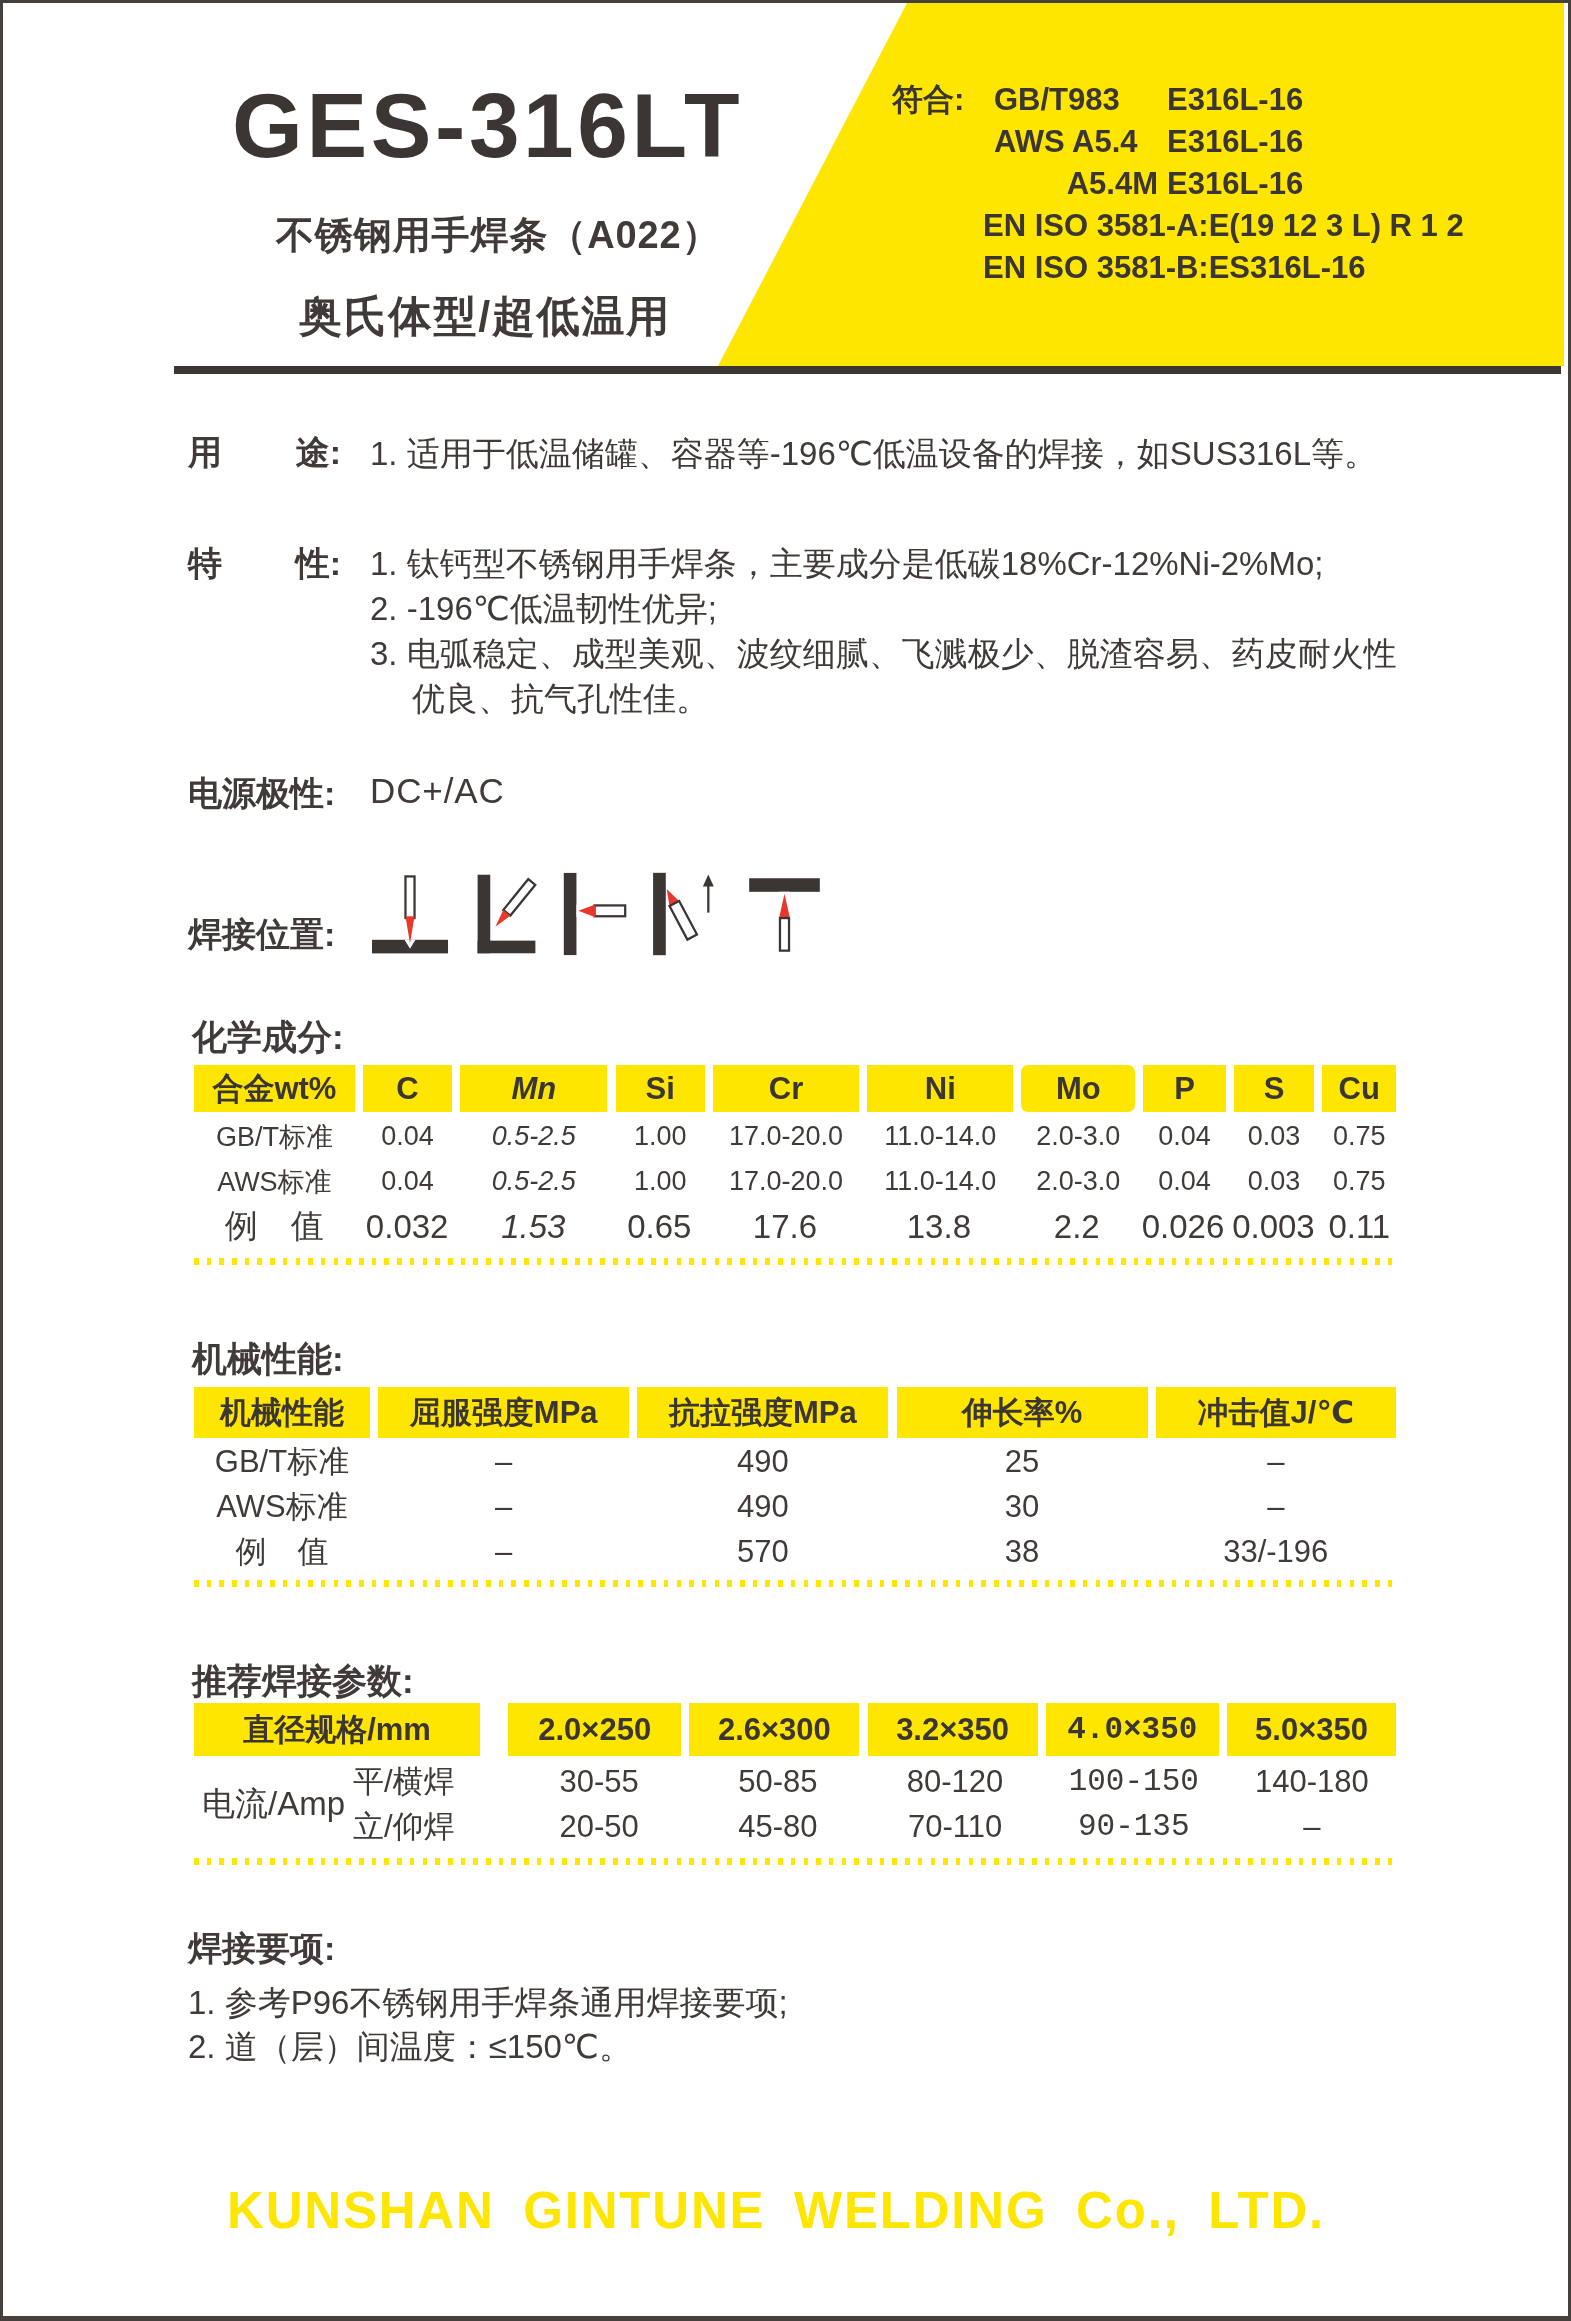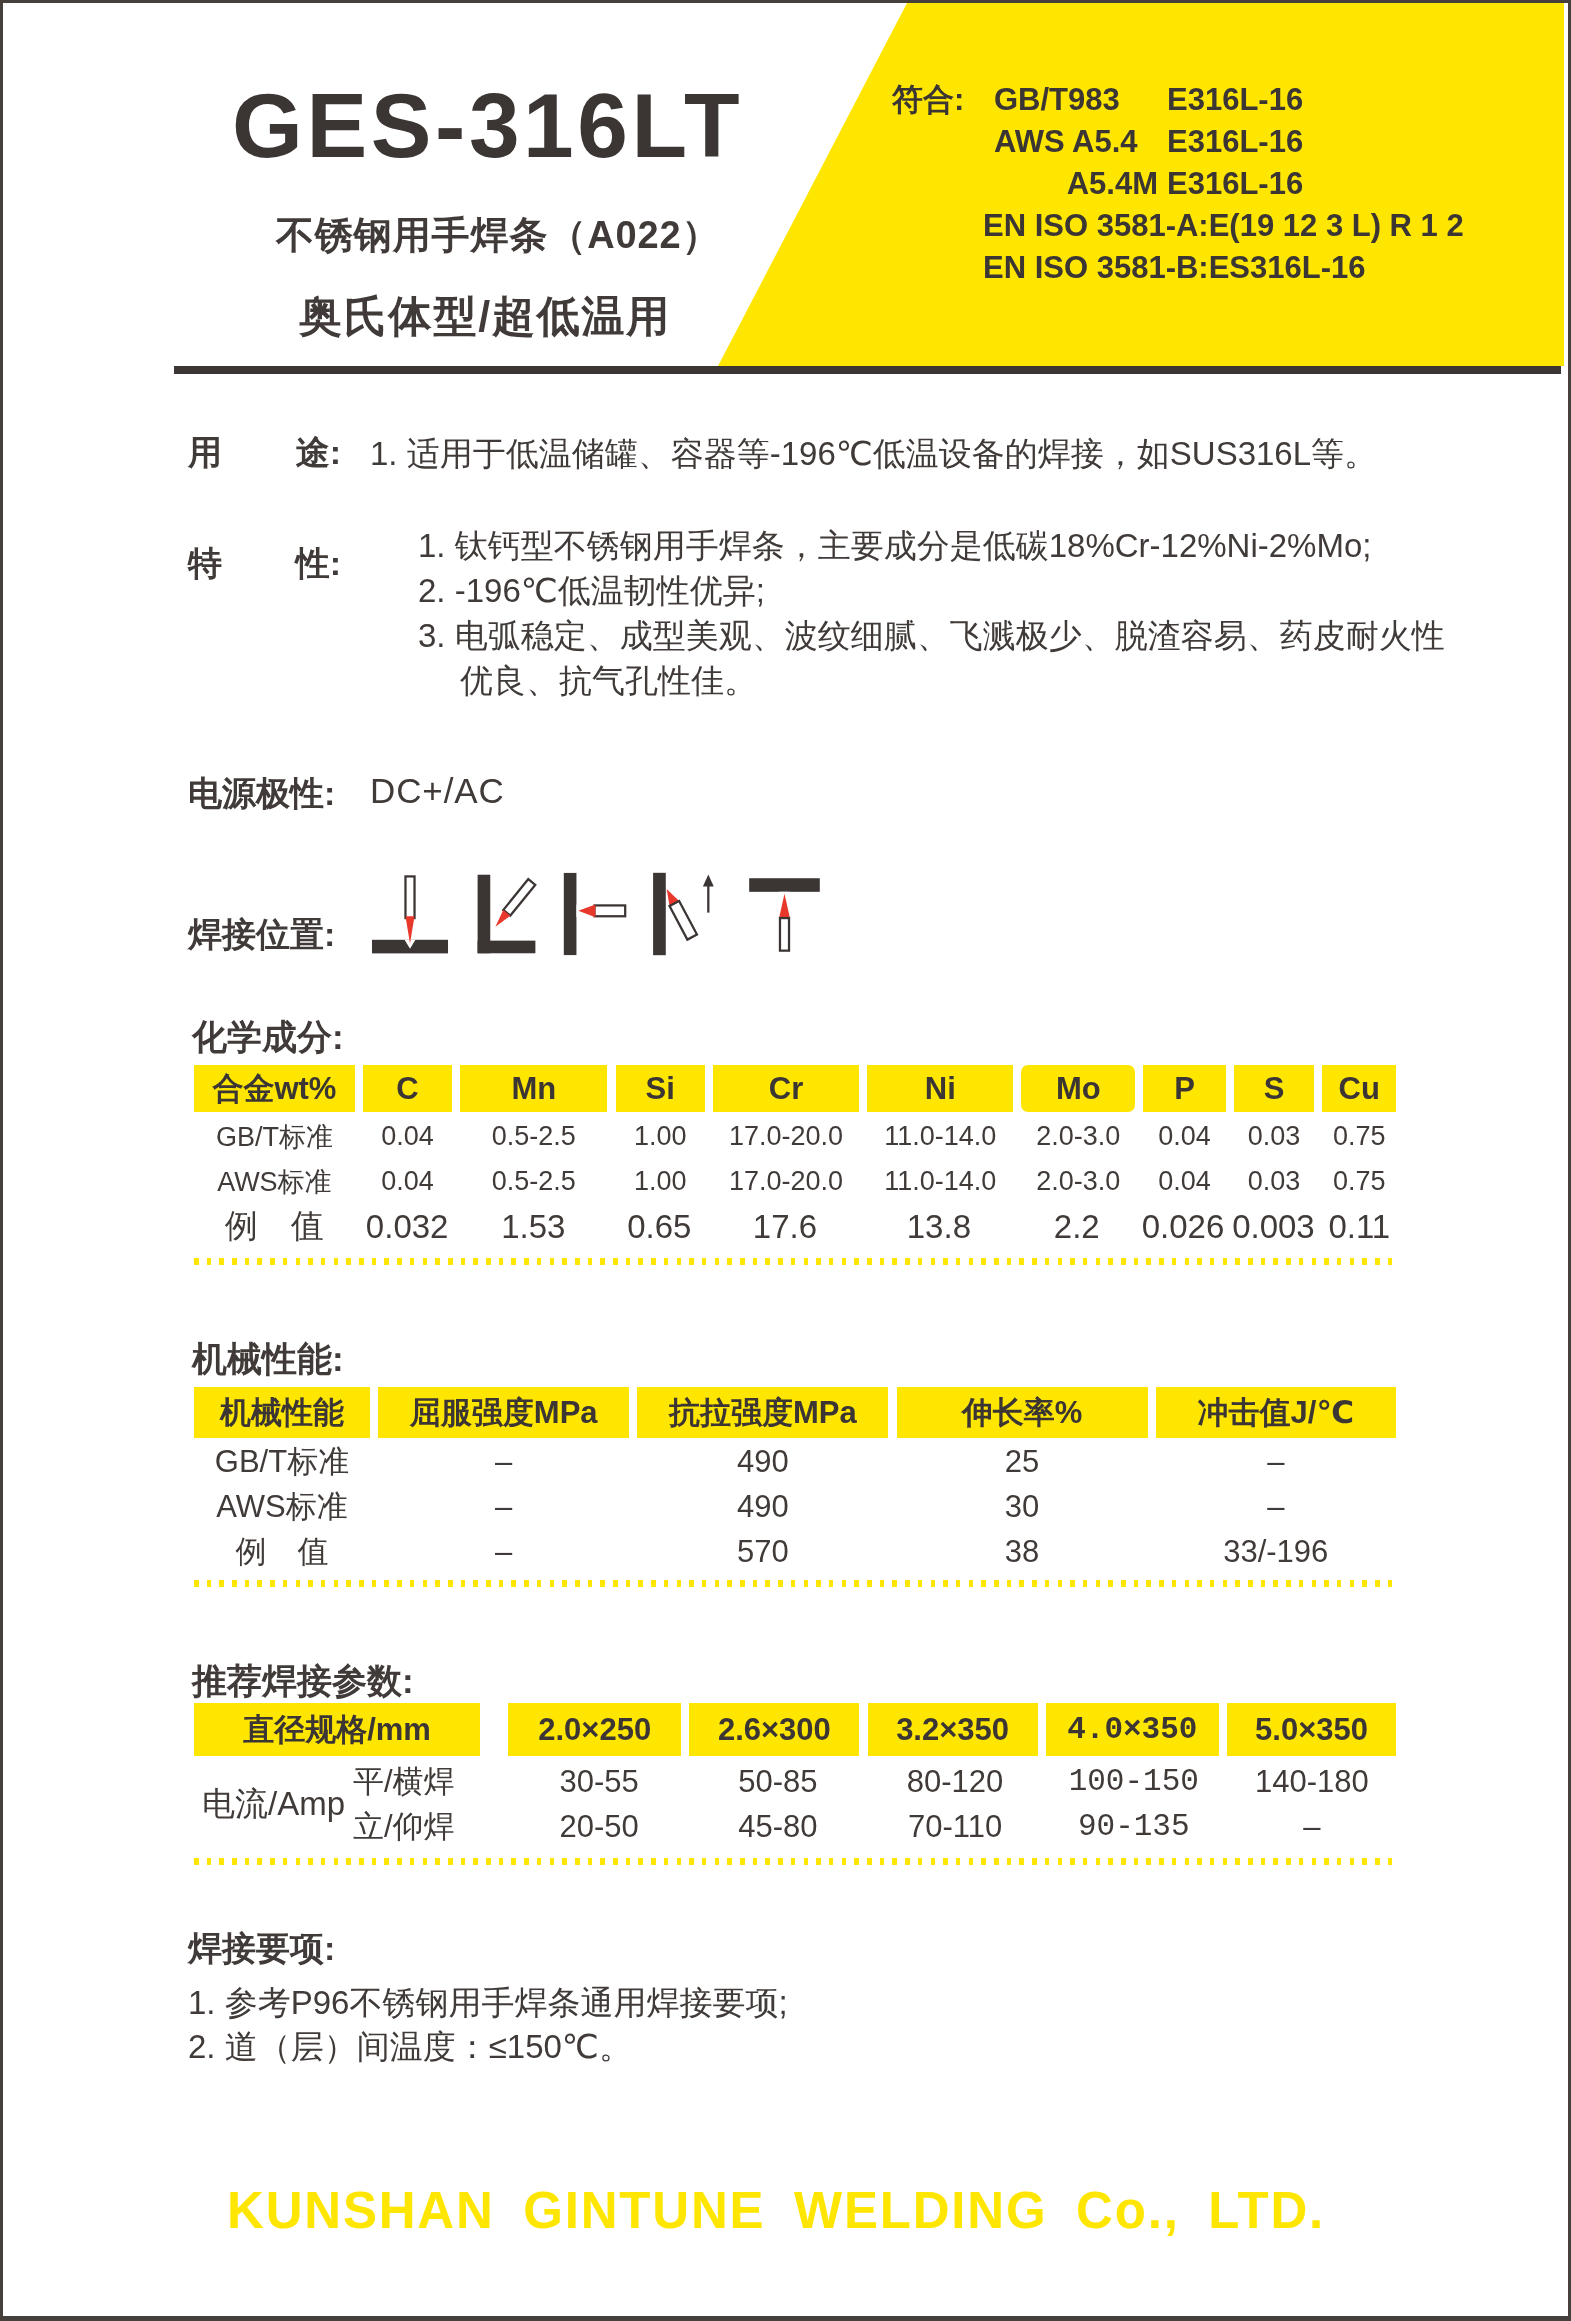--- a/index.html
+++ b/index.html
@@ -52,21 +52,21 @@
   .tbl{position:absolute;left:191px;width:1202px;}
   .t-head{display:flex;gap:8.2px;}
   .t-hcell{background:#FFE600;display:flex;align-items:center;justify-content:center;font-weight:bold;font-size:31px;color:#3b3634;}
   .t-row{display:flex;gap:8.2px;align-items:center;}
   .t-cell{display:flex;align-items:center;justify-content:center;font-size:27px;}
   .t-row.big .t-cell{font-size:33px;}
   .t-row.mid .t-cell{font-size:31px;}
   .dotline{position:absolute;left:191px;width:1202px;height:7.3px;
     background:repeating-linear-gradient(90deg,#FFE600 0 4.5px,transparent 4.5px 12.7px);}
   
-  .c0{width:164px;} .c1{width:91px;} .c2{width:150px;} .c3{width:91px;} .c4{width:149px;}
+  .c0{width:164px;} .c1{width:91px;} .c2{width:150px;font-style:italic;} .c3{width:91px;} .c4{width:149px;}
   .c5{width:149px;} .c6{width:116px;border-radius:7px;} .c7{width:84px;} .c8{width:82px;} .c9{width:75px;}
   
   .m0{width:176px;} .m1{width:251px;} .m2{width:251px;} .m3{width:251px;} .m4{width:240px;}
   
   .p0{width:291px;} .p1{width:176px;margin-left:20px;} .p2{width:173px;} .p3{width:173px;} .p4{width:176px;font-family:Liberation Mono, monospace;} .p5{width:172px;}
   .chem-head{top:1062px;} .chem-head .t-hcell{height:47px;}
   .chem-body{top:1111px;} .chem-body .t-row{height:45px;}
   .mech-head{top:1384px;} .mech-head .t-hcell{height:51px;}
   .mech-body{top:1436px;} .mech-body .t-row{height:45px;}
   .par-head{top:1700px;} .par-head .t-hcell{height:53px;}
@@ -118,21 +118,21 @@
   <div class="sec-label" style="top:427px;">
     <span>用</span>
     <span>途:</span>
   </div>
   <div class="sec-text" style="top:429px;">1. 适用于低温储罐、容器等-196℃低温设备的焊接，如SUS316L等。</div>
 
   <div class="sec-label" style="top:538px;">
     <span>特</span>
     <span>性:</span>
   </div>
-  <div class="sec-text" style="top:520px;margin-left:48px;">
+  <div class="sec-text" style="top:538px;">
     <div class="feature-line">1. 钛钙型不锈钢用手焊条，主要成分是低碳18%Cr-12%Ni-2%Mo;</div>
     <div class="feature-line">2. -196℃低温韧性优异;</div>
     <div class="feature-line">3. 电弧稳定、成型美观、波纹细腻、飞溅极少、脱渣容易、药皮耐火性</div>
     <div class="feature-line feature-indent">优良、抗气孔性佳。</div>
   </div>
 
   <div class="sec-label-solid" style="top:768px;">电源极性:</div>
   <div class="polarity-value">DC+/AC</div>
 
   <div class="sec-label-solid" style="top:909px;">焊接位置:</div>

